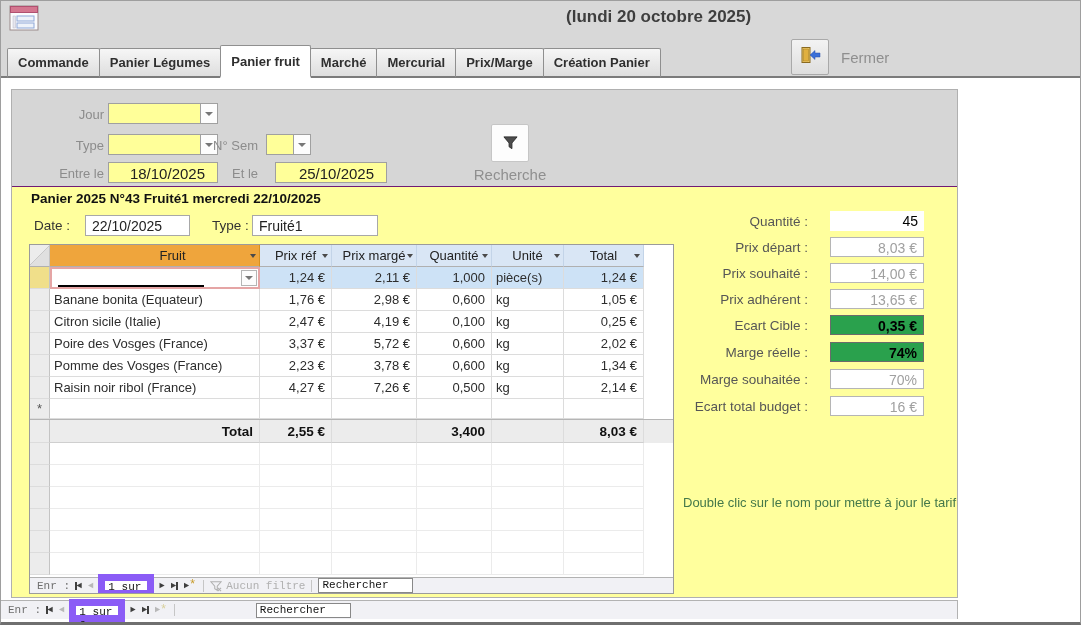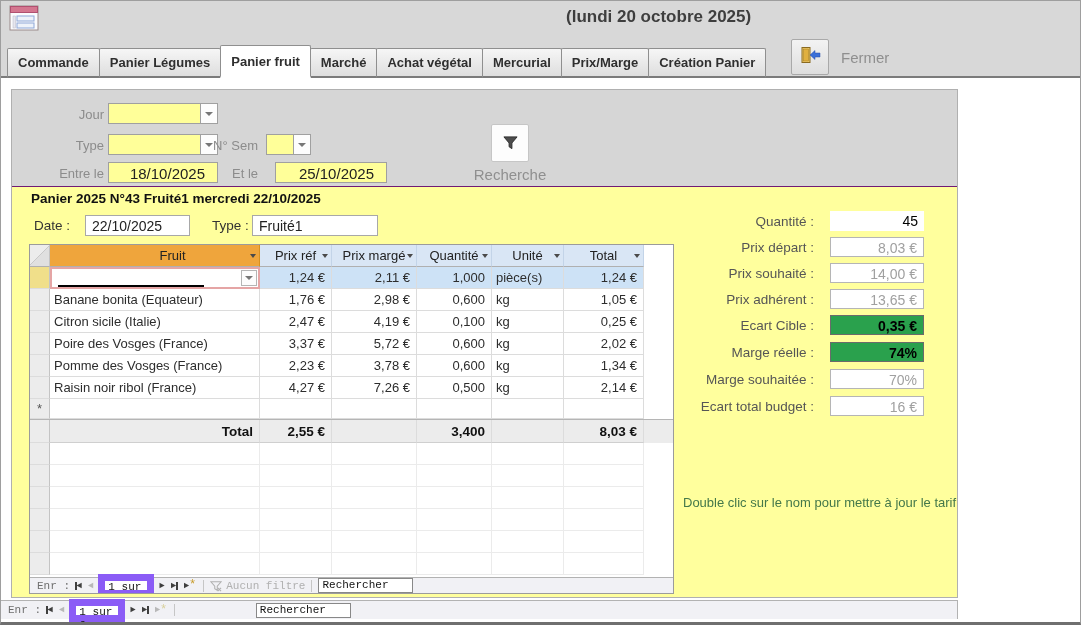--- a/index.html
+++ b/index.html
@@ -99,21 +99,21 @@
   .star.pale { color: #d8cf9a; }
   .navsep { width: 1px; height: 12px; background: #c6c6c6; margin: 0 2px; }
   .nofilter { display: flex; align-items: flex-end; gap: 4px; color: #b0b0b0; font-size: 11px; }
   .filtered { display: flex; align-items: center; gap: 4px; background: #f6c6c6; color: #1a1a1a;
               font-weight: bold; font-size: 11px; padding: 1px 8px 2px 6px; height: 15px; margin-top: 44px; }
   .searchbox { width: 95px; height: 15px; background: #fff; border: 1px solid #888; font-size: 11px;
                color: #111; padding-left: 3px; line-height: 13px; }
 
   
   .stat { position: absolute; right: 33px; display: flex; align-items: center; }
-  .stat-lbl { font-size: 13.5px; color: #565656; text-align: center; margin-right: 16px; white-space: nowrap; }
+  .stat-lbl { font-size: 13.5px; color: #565656; text-align: center; margin-right: 22px; white-space: nowrap; }
   .sv { width: 94px; height: 20px; font-size: 14px; text-align: right; padding: 2px 6px 0 0; }
   .sv-edit { background: #fff; color: #000; }
   .sv-ro { background: #fff; border: 1px solid #b5b5b5; color: #a0a0a0; }
   .sv-green { background: #2aa14d; border: 1px solid #6b6b6b; color: #000; font-weight: bold; }
   .note { position: absolute; left: 671px; top: 308px; font-size: 13px; color: #44784a; }
 </style>
 </head>
 <body>
 
 <div class="win">
@@ -128,21 +128,20 @@
         <rect x="4" y="11" width="2.5" height="12" fill="#e6e6ee" stroke="#b8b8c8" stroke-width="0.5"></rect>
       </svg>
     </span>
     <span class="hdate">(lundi 20 octobre 2025)</span>
 
     <div class="tabs">
       <div class="tab">Commande</div>
       <div class="tab">Panier Légumes</div>
       <div class="tab active">Panier fruit</div>
       <div class="tab">Marché</div>
-      <div class="tab">Achat végétal</div>
       <div class="tab">Mercurial</div>
       <div class="tab">Prix/Marge</div>
       <div class="tab">Création Panier</div>
     </div>
 
     <div class="fermer-btn">
       <span>
         <svg width="22" height="18" viewBox="0 0 22 18">
           <rect x="3" y="1.5" width="8" height="15" fill="#f2cd6a" stroke="#8a6a20"></rect>
           <rect x="4.5" y="3" width="5" height="12" fill="#e0b040" stroke="#a07820" stroke-width="0.5"></rect>

